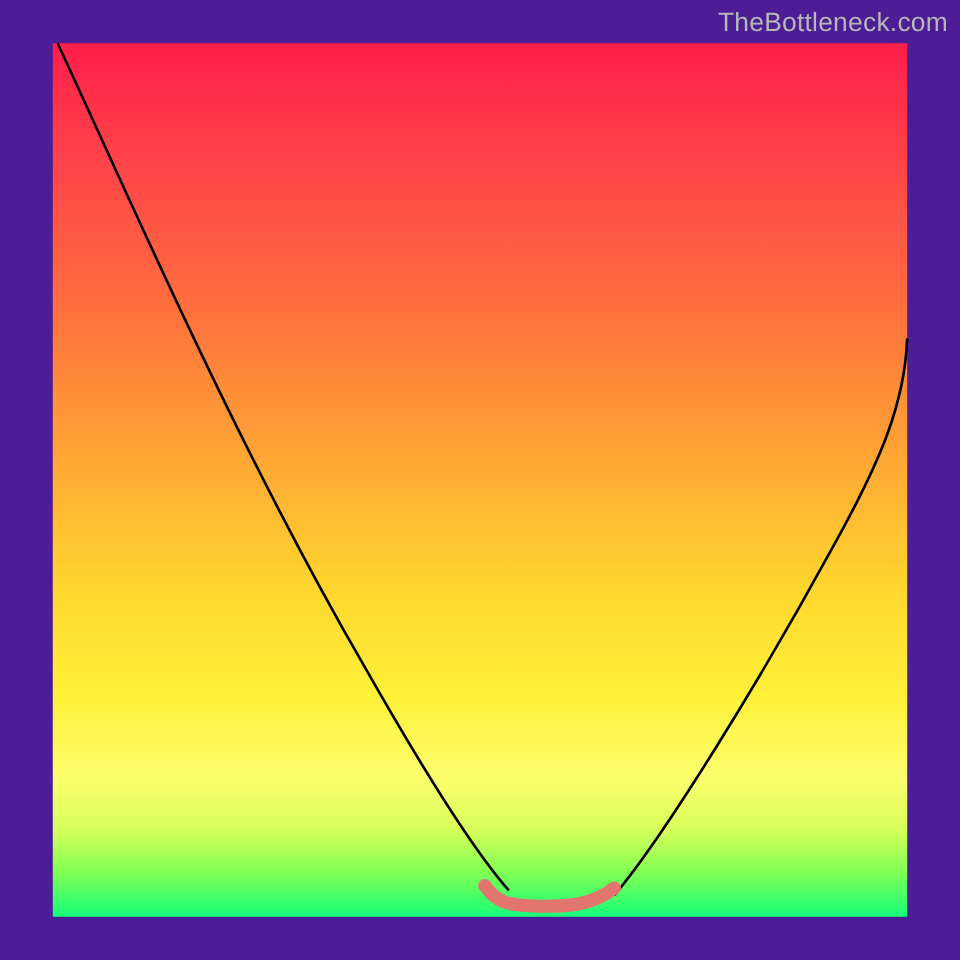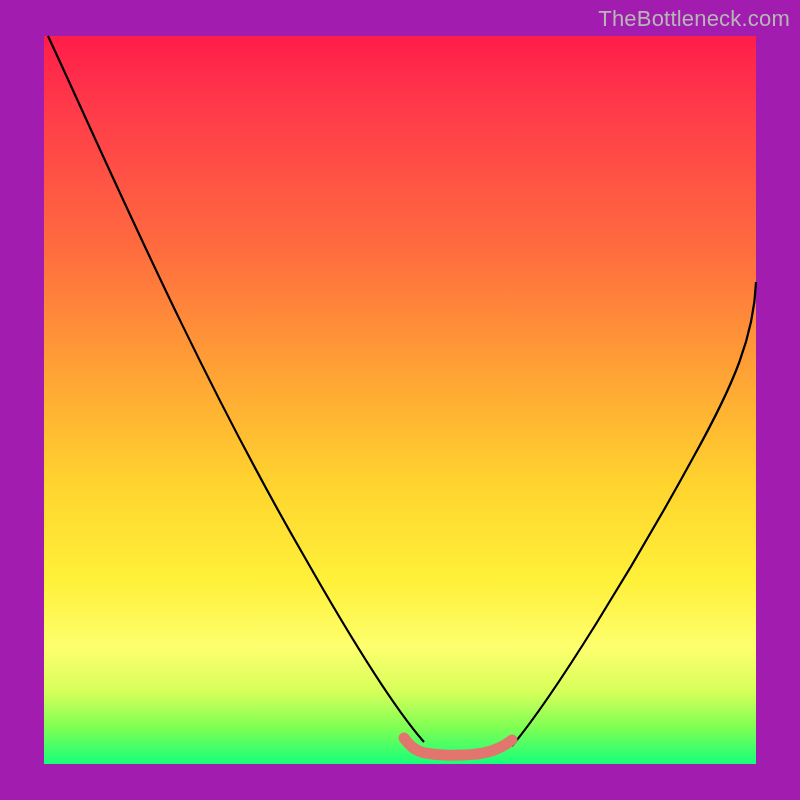--- a/index.html
+++ b/index.html
@@ -7,21 +7,21 @@
     padding: 0;
     width: 800px;
     height: 800px;
     overflow: hidden;
     font-family: Arial, Helvetica, sans-serif;
   }
   .frame {
     position: relative;
     width: 800px;
     height: 800px;
-    background: #a21caf;
+    background: #4c1d95;
   }
   .plot-area {
     position: absolute;
     left: 44px;
     top: 36px;
     width: 712px;
     height: 728px;
     
     background: linear-gradient(
       to bottom,

